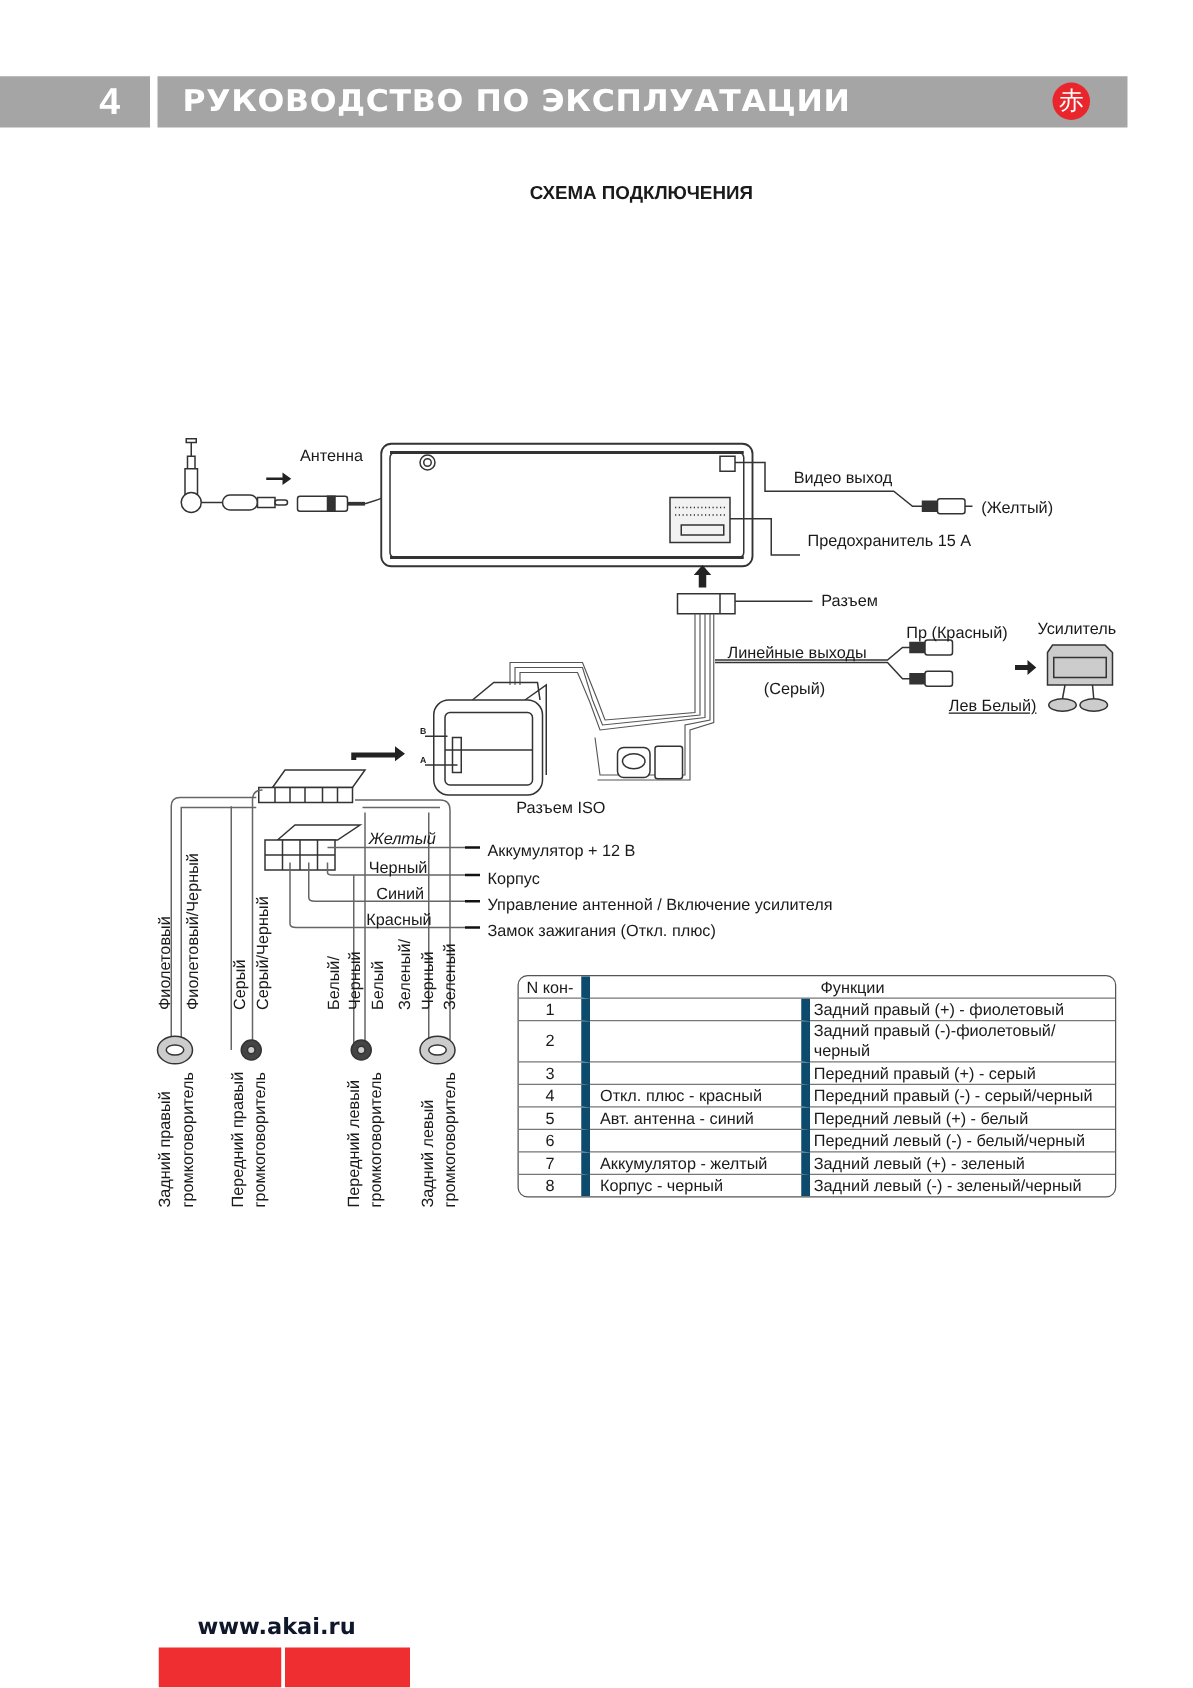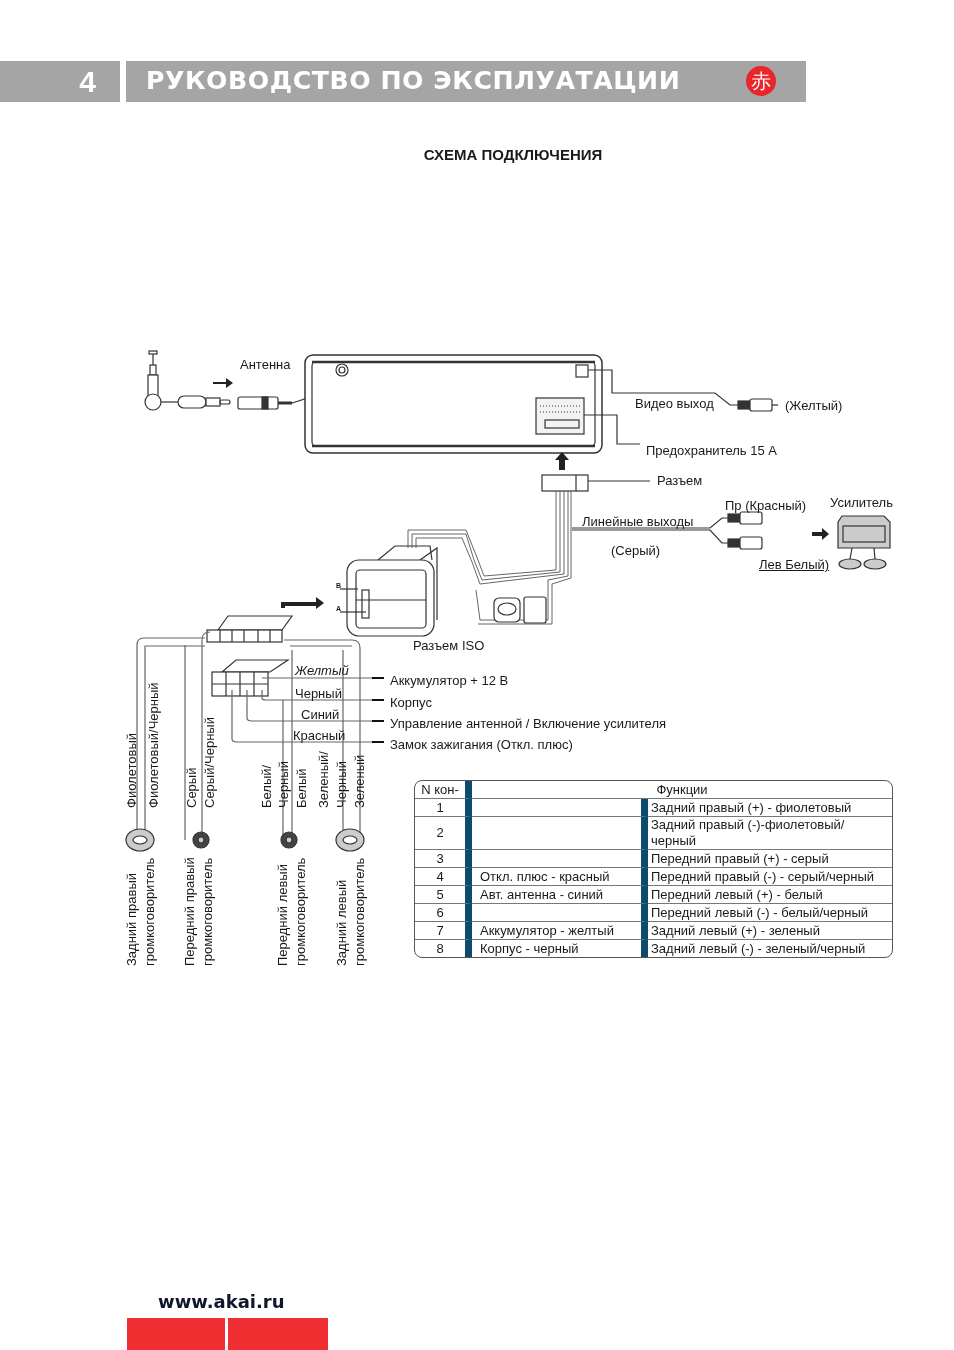--- a/index.html
+++ b/index.html
@@ -1,18 +1,18 @@
 <!DOCTYPE html>
 <html><head>
 <meta charset="utf-8">
 <style>
   html,body{margin:0;padding:0;background:#fff;}
   body{width:954px;height:1350px;position:relative;overflow:hidden;font-family:"Liberation Sans",sans-serif;color:#1a1a1a;}
   .hdr-num{position:absolute;left:0;top:61px;width:120px;height:41px;background:#a6a5a5;color:#fff;font-weight:bold;font-size:30px;display:flex;align-items:center;justify-content:flex-end;padding-right:24px;box-sizing:border-box;}
-  .hdr-bar{position:absolute;left:126px;top:61px;width:680px;height:41px;background:#a6a5a5;}
+  .hdr-bar{position:absolute;left:126px;top:61px;width:776px;height:41px;background:#a6a5a5;}
   .hdr-title{position:absolute;left:20px;top:6px;color:#fff;font-weight:bold;font-size:24px;letter-spacing:0.5px;font-family:"DejaVu Sans",sans-serif;transform:scaleX(1.05);transform-origin:left;}
   .hdr-logo{position:absolute;right:30px;top:5px;width:30px;height:30px;border-radius:50%;background:#e8262c;color:#fff;font-size:20px;display:flex;align-items:center;justify-content:center;line-height:1;}
   .page-title{position:absolute;left:0;width:954px;top:146px;text-align:center;font-weight:bold;font-size:15px;padding-left:72px;box-sizing:border-box;}
   .lbl{position:absolute;font-size:13px;white-space:nowrap;color:#1a1a1a;}
   .vlbl{position:absolute;font-size:13px;white-space:nowrap;transform:rotate(-90deg);transform-origin:left top;color:#1a1a1a;}
   svg.diagram{position:absolute;left:0;top:0;}
   table.pins{position:absolute;left:414px;top:780px;width:479px;border-collapse:separate;border-spacing:0;font-size:13px;border:1px solid #555;border-radius:8px;overflow:hidden;}
   table.pins td, table.pins th{border-right:7px solid #0c4a6e;border-bottom:1px solid #777;padding:0 3px;height:17px;line-height:16px;font-weight:normal;}
   table.pins tr td:last-child, table.pins tr th:last-child{border-right:none;}
   table.pins tr:last-child td{border-bottom:none;}
@@ -179,23 +179,23 @@
         <circle cx="289" cy="840" r="3" fill="#ccc"></circle>
       </g>
     <g>
         <ellipse cx="350" cy="840" rx="14" ry="11" fill="#ccc"></ellipse>
         <ellipse cx="350" cy="840" rx="7" ry="4" fill="#fff"></ellipse>
       </g>
   </g>
 </svg>
 
 <span class="lbl" style="left:240px;top:357px;">Антенна</span>
-<span class="lbl" style="left:635px;top:374px;margin-top:22px;">Видео выход</span>
+<span class="lbl" style="left:635px;top:374px;">Видео выход</span>
 <span class="lbl" style="left:785px;top:398px;">(Желтый)</span>
-<span class="lbl" style="left:646px;top:443px;">Предохранитель 15 А</span>
+<span class="lbl" style="left:646px;top:425px;">Предохранитель 15 А</span>
 <span class="lbl" style="left:657px;top:473px;">Разъем</span>
 <span class="lbl" style="left:725px;top:498px;">Пр (Красный)</span>
 <span class="lbl" style="left:830px;top:495px;">Усилитель</span>
 <span class="lbl" style="left:582px;top:514px;">Линейные выходы</span>
 <span class="lbl" style="left:611px;top:543px;">(Серый)</span>
 <span class="lbl" style="left:759px;top:557px;text-decoration:underline;">Лев Белый)</span>
 <span class="lbl" style="left:413px;top:638px;">Разъем ISO</span>
 <span class="lbl" style="left:336px;top:582px;font-size:7px;font-weight:bold;">B</span>
 <span class="lbl" style="left:336px;top:605px;font-size:7px;font-weight:bold;">A</span>
 

